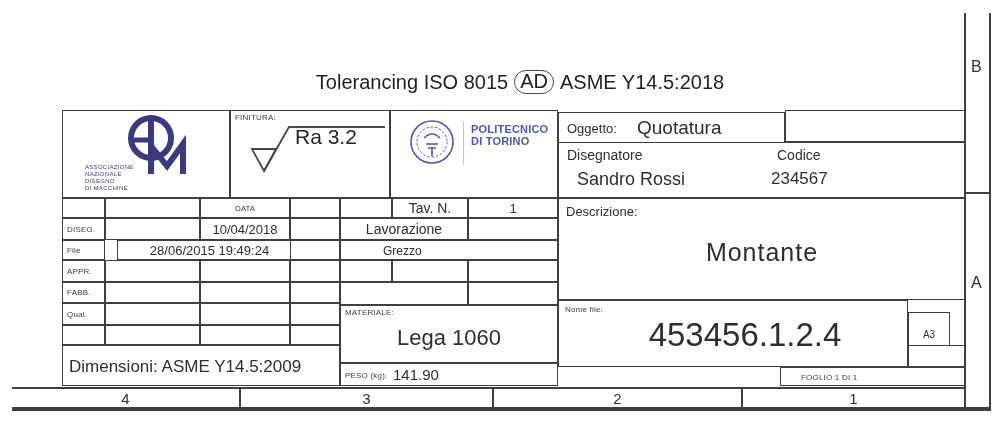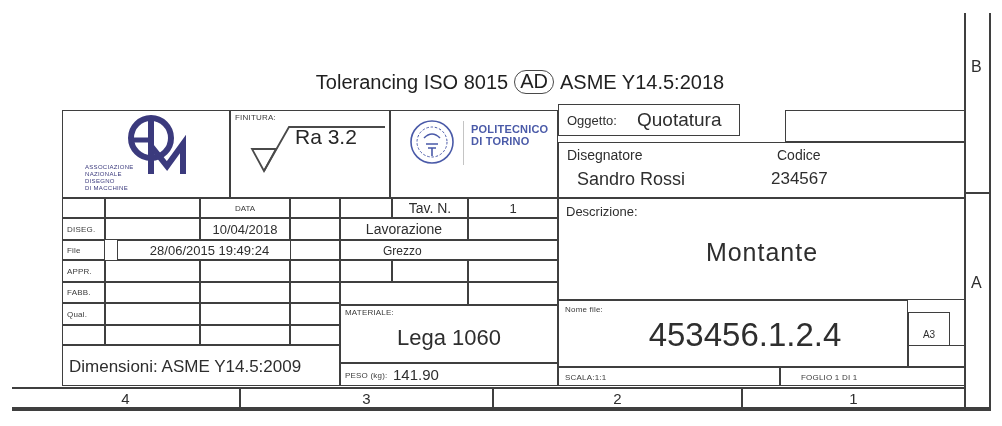--- a/index.html
+++ b/index.html
@@ -61,21 +61,21 @@
       <circle cx="0" cy="0" r="15" fill="none" stroke="#4a5aa8" stroke-width="1" stroke-dasharray="2.5 1.8"></circle>
       <path d="M -8 -4 q 8 -8 16 0 M -6 2 h 12 M -4 6 h 8 M 0 6 l 0 8" fill="none" stroke="#4a5aa8" stroke-width="1.6"></path>
     </svg>
     <div style="position:absolute;left:72px;top:10px;width:1px;height:44px;background:#c4c4c4;"></div>
     <div style="position:absolute;left:80px;top:12px;">
       <div class="polito-name">POLITECNICO</div>
       <div class="polito-name">DI TORINO</div>
     </div>
   </div>
 
-  <div class="cell" style="left:558px;top:104px;width:182px;height:32px;">
+  <div class="cell" style="left:558px;top:112px;width:227px;height:32px;">
     <span class="lbl13" style="position:absolute;left:8px;top:8px;">Oggetto:</span>
     <span style="position:absolute;left:78px;top:4px;font-size:19px;">Quotatura</span>
   </div>
   <div class="cell" style="left:785px;top:110px;width:181px;height:32px;"></div>
 
   <div class="cell" style="left:558px;top:142px;width:408px;height:56px;">
     <span style="position:absolute;left:8px;top:4px;font-size:14px;">Disegnatore</span>
     <span style="position:absolute;left:18px;top:26px;font-size:18px;">Sandro Rossi</span>
     <span style="position:absolute;left:218px;top:4px;font-size:14px;">Codice</span>
     <span style="position:absolute;left:212px;top:26px;font-size:17px;">234567</span>
@@ -161,23 +161,20 @@
     <div class="flexc" style="width:100%;height:100%;padding-top:6px;box-sizing:border-box;font-size:25px;letter-spacing:1px;">Montante</div>
   </div>
 
   <div class="cell" style="left:558px;top:300px;width:350px;height:67px;">
     <span class="smlbl" style="top:4px;left:6px;">Nome file:</span>
     <div class="flexc" style="width:100%;height:100%;padding-top:2px;box-sizing:border-box;font-size:33px;padding-left:24px;">453456.1.2.4</div>
   </div>
   <div class="cell flexc" style="left:908px;top:300px;width:42px;height:45px;font-size:10px;margin-top:12px;">A3</div>
   <div class="cell" style="left:908px;top:345px;width:58px;height:22px;"></div>
 
-  <div class="cell" style="left:558px;top:367px;width:222px;height:19px;">
-    <span class="smlbl" style="top:5px;left:6px;">SCALA:1:1</span>
-  </div>
   <div class="cell" style="left:780px;top:367px;width:186px;height:19px;">
     <span class="smlbl" style="top:5px;left:8px;padding-left:12px;">FOGLIO 1 DI 1</span>
   </div>
 
   <div class="line" style="left:964px;top:13px;width:2px;height:397px;"></div>
   <div class="line" style="left:989px;top:13px;width:2px;height:397px;"></div>
   <div class="line" style="left:964px;top:192px;width:27px;height:2px;"></div>
   <div class="zone-letter" style="left:971px;top:58px;">B</div>
   <div class="zone-letter" style="left:971px;top:274px;">A</div>
 

